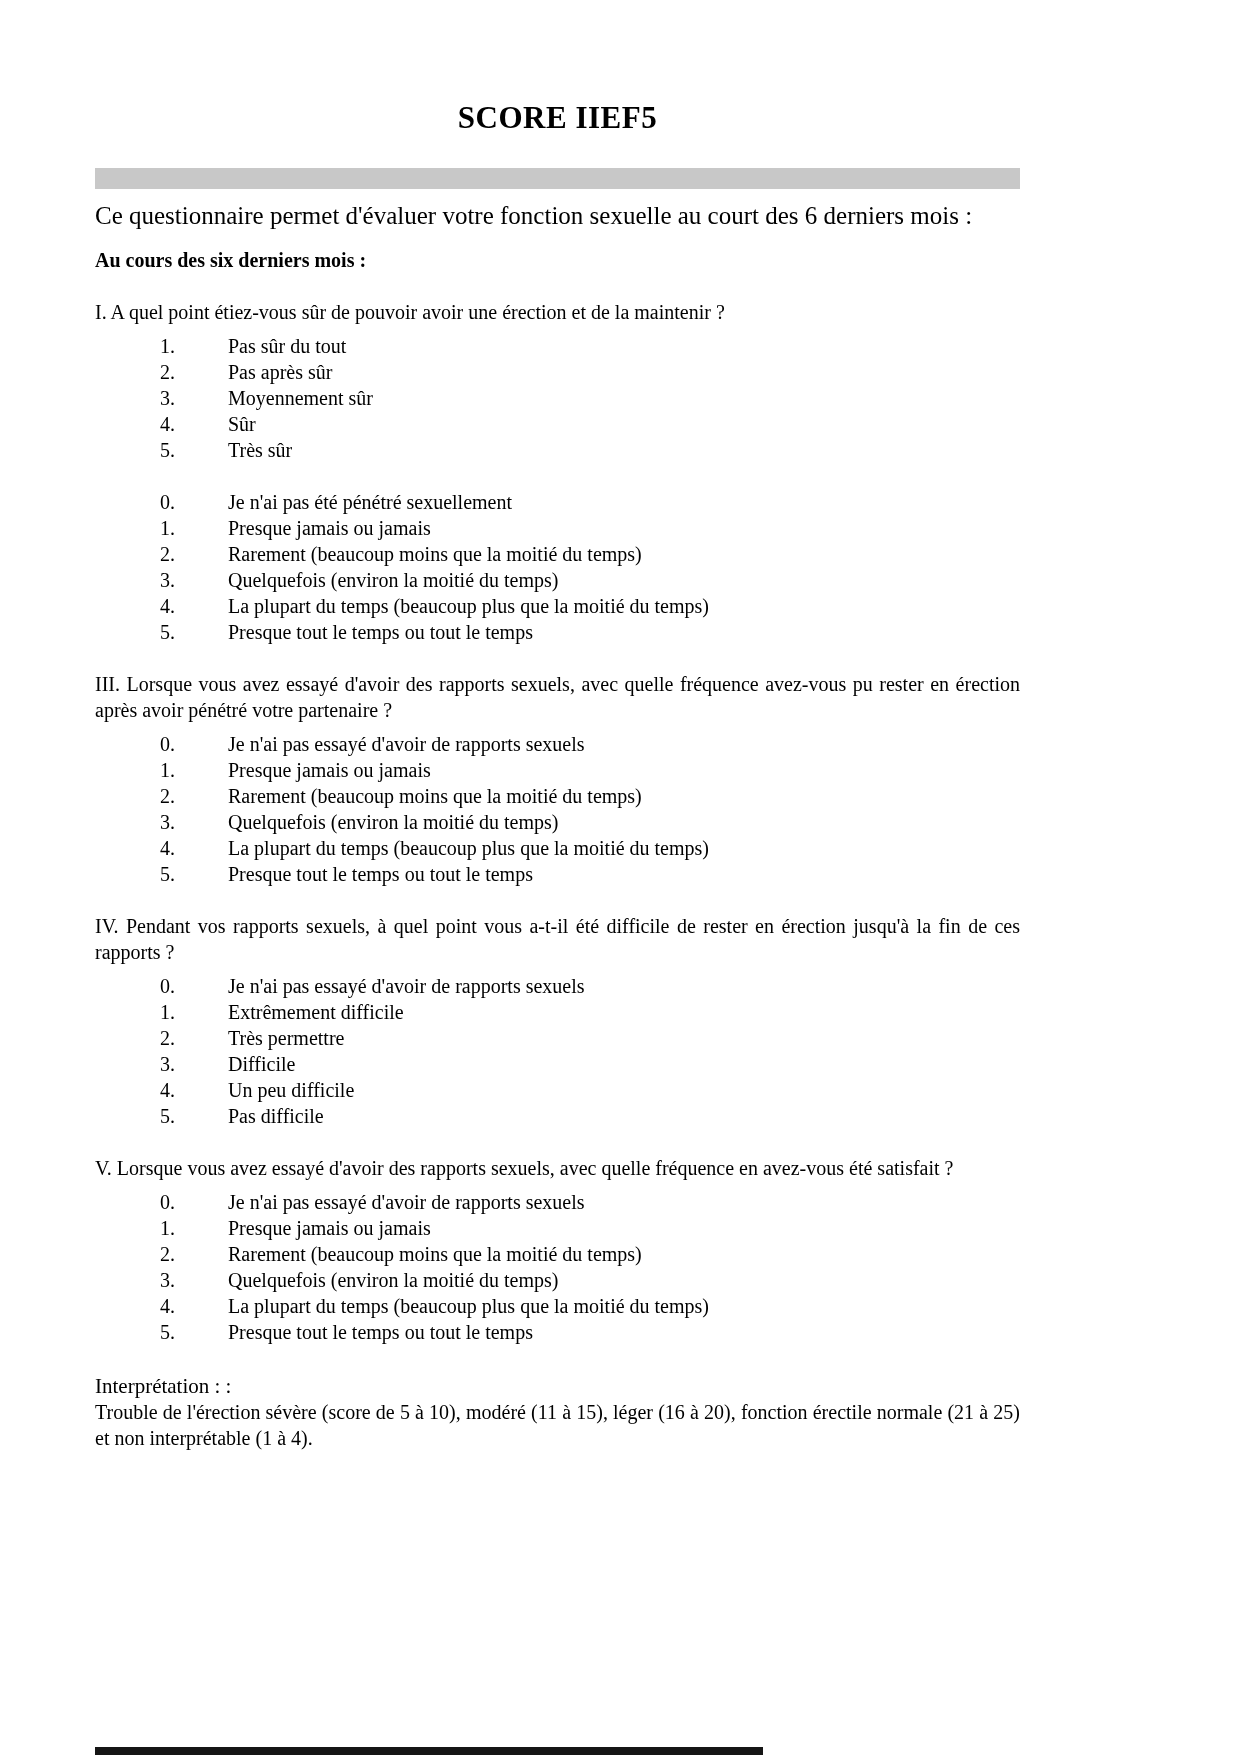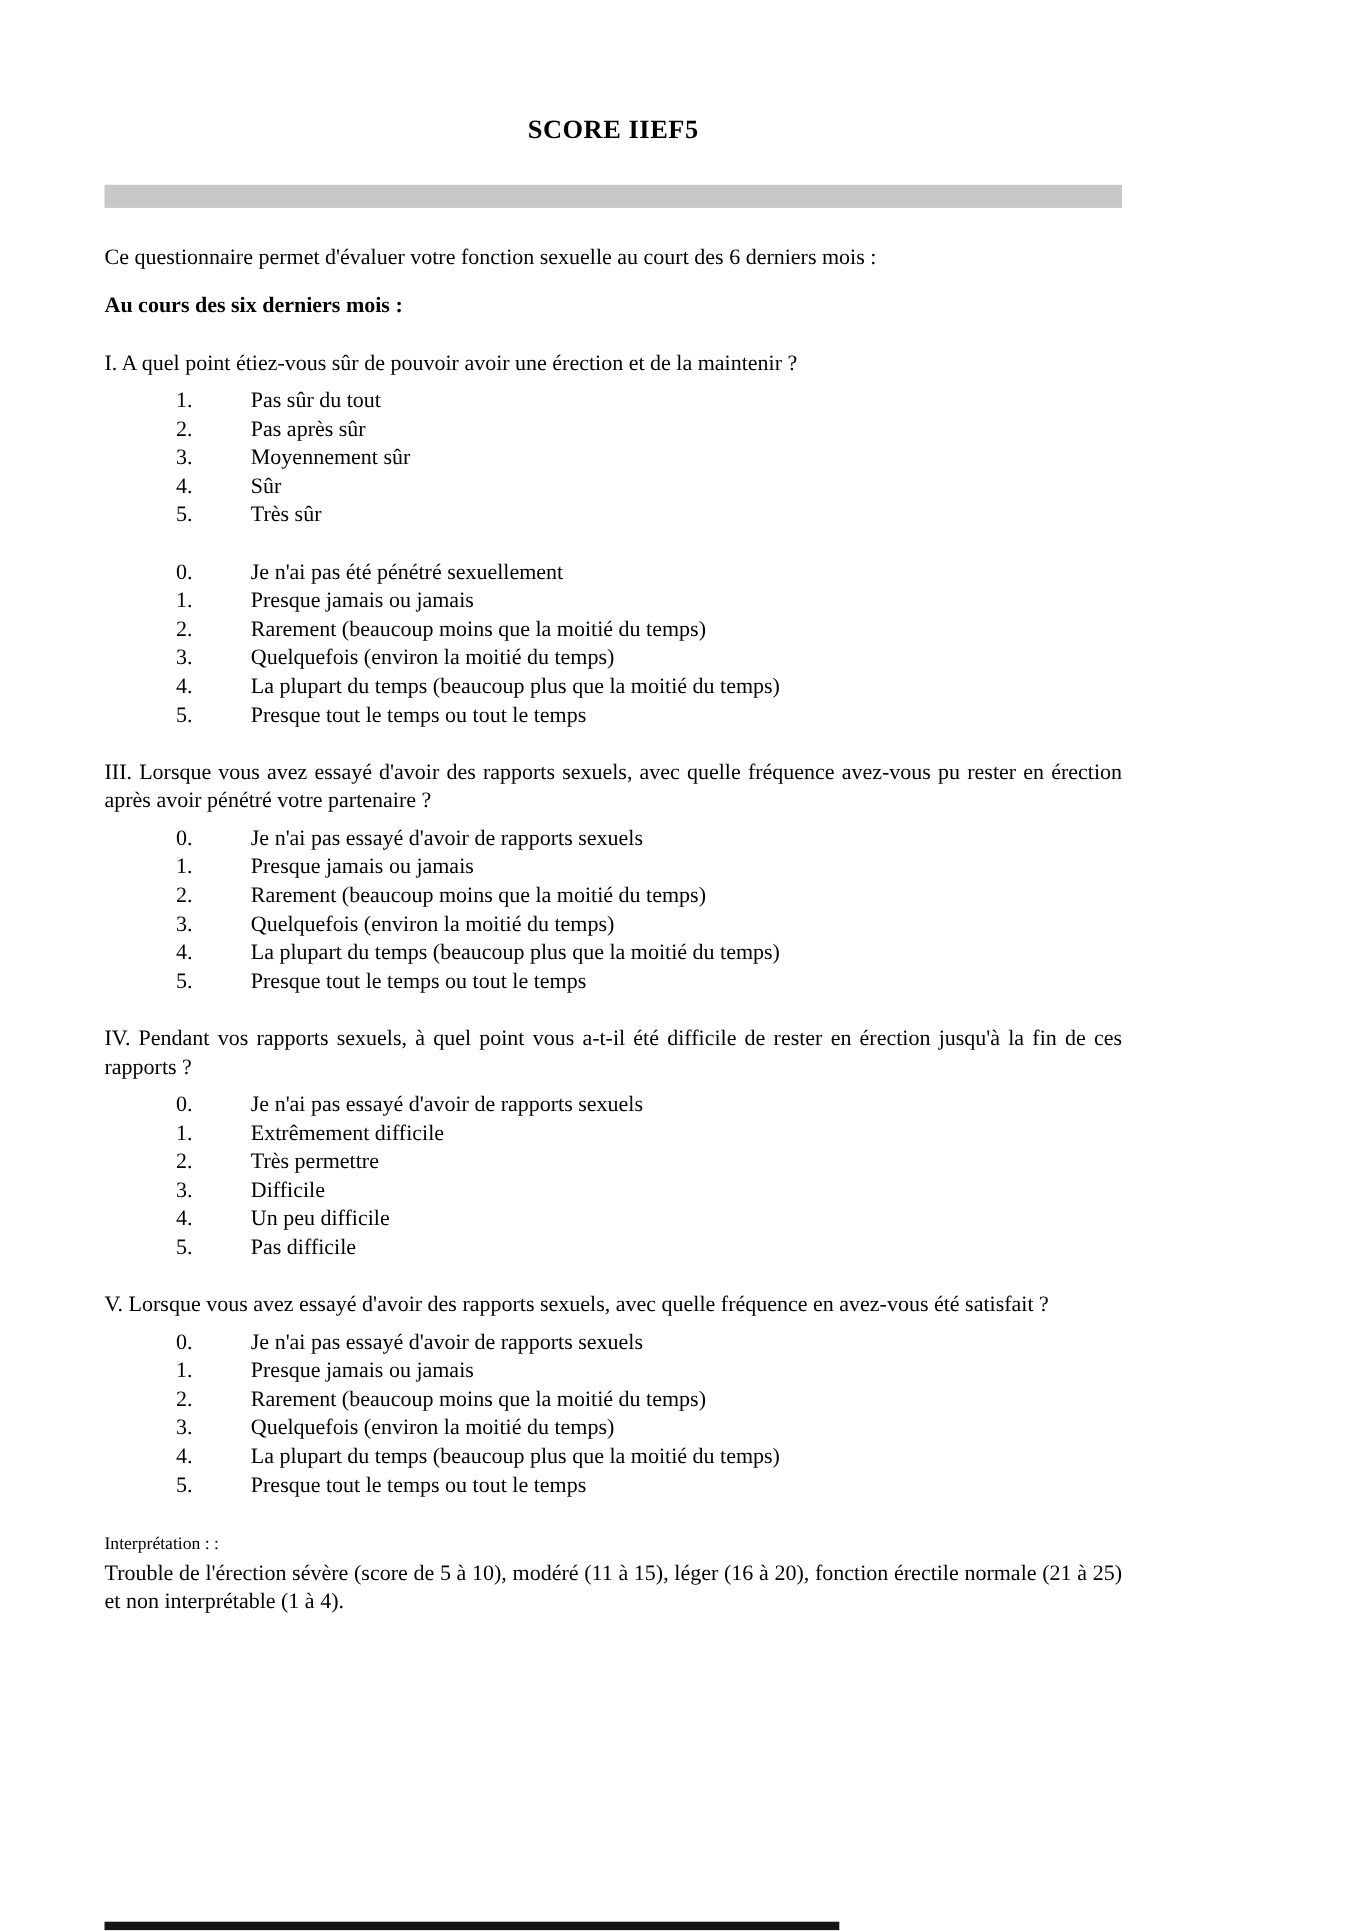--- a/index.html
+++ b/index.html
@@ -14,33 +14,33 @@
   }
   .content {
     position: absolute;
     left: 95px;
     top: 0;
     width: 925px;
   }
   .title {
     margin: 100px 0 0 0;
     text-align: center;
-    font-size: 24px;
+    font-size: 31px;
     font-weight: 700;
     letter-spacing: 0.5px;
     line-height: 36px;
   }
   .rule-bar {
     height: 21px;
     background: #c8c8c8;
     margin-top: 32px;
   }
   .intro {
-    margin: 32px 0 0 0;
-    font-size: 20px;
+    margin: 14px 0 0 0;
+    font-size: 25px;
     line-height: 26px;
   }
   .subheading {
     margin: 18px 0 0 0;
     font-size: 20px;
     line-height: 26px;
     font-weight: 700;
   }
   .question { margin-top: 26px; }
   .qtext {
@@ -54,21 +54,21 @@
     display: flex;
     margin-left: 65px;
     font-size: 20px;
     line-height: 26px;
   }
   .num { flex: 0 0 68px; width: 68px; }
   .lbl { flex: 1 1 auto; }
   .interp { margin-top: 28px; }
   .interp-heading {
     margin: 0;
-    font-size: 16px;
+    font-size: 21px;
     line-height: 26px;
   }
   .interp-text {
     margin: 0;
     font-size: 20px;
     line-height: 26px;
     text-align: justify;
   }
   .footer-bar {
     position: absolute;

